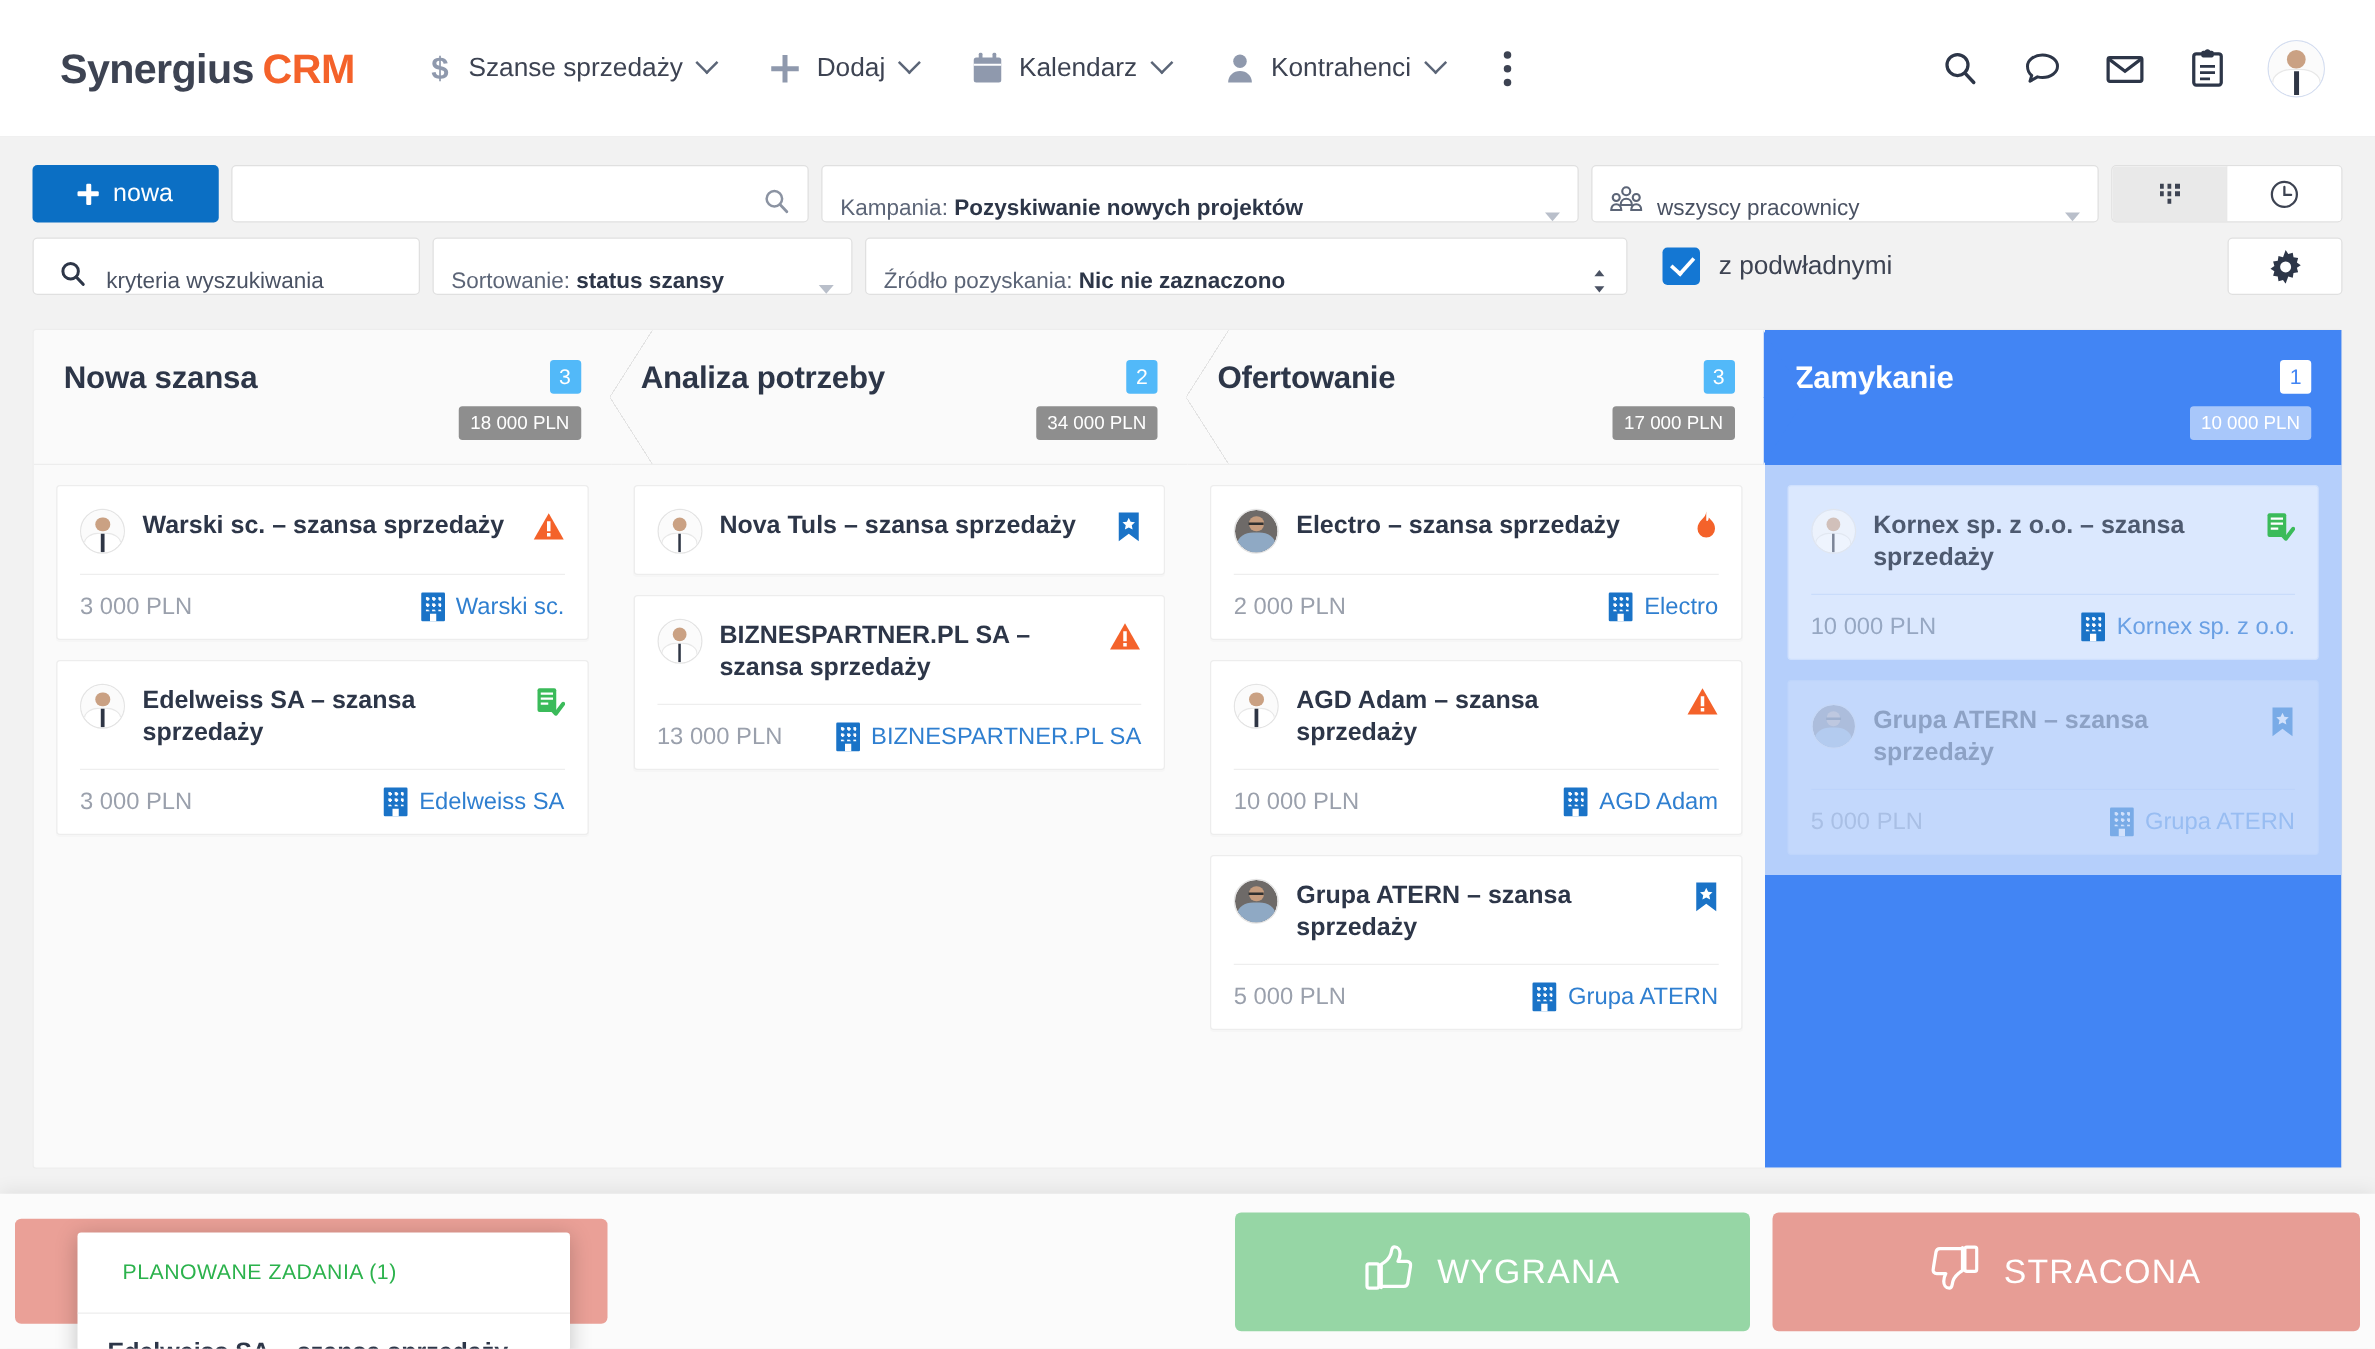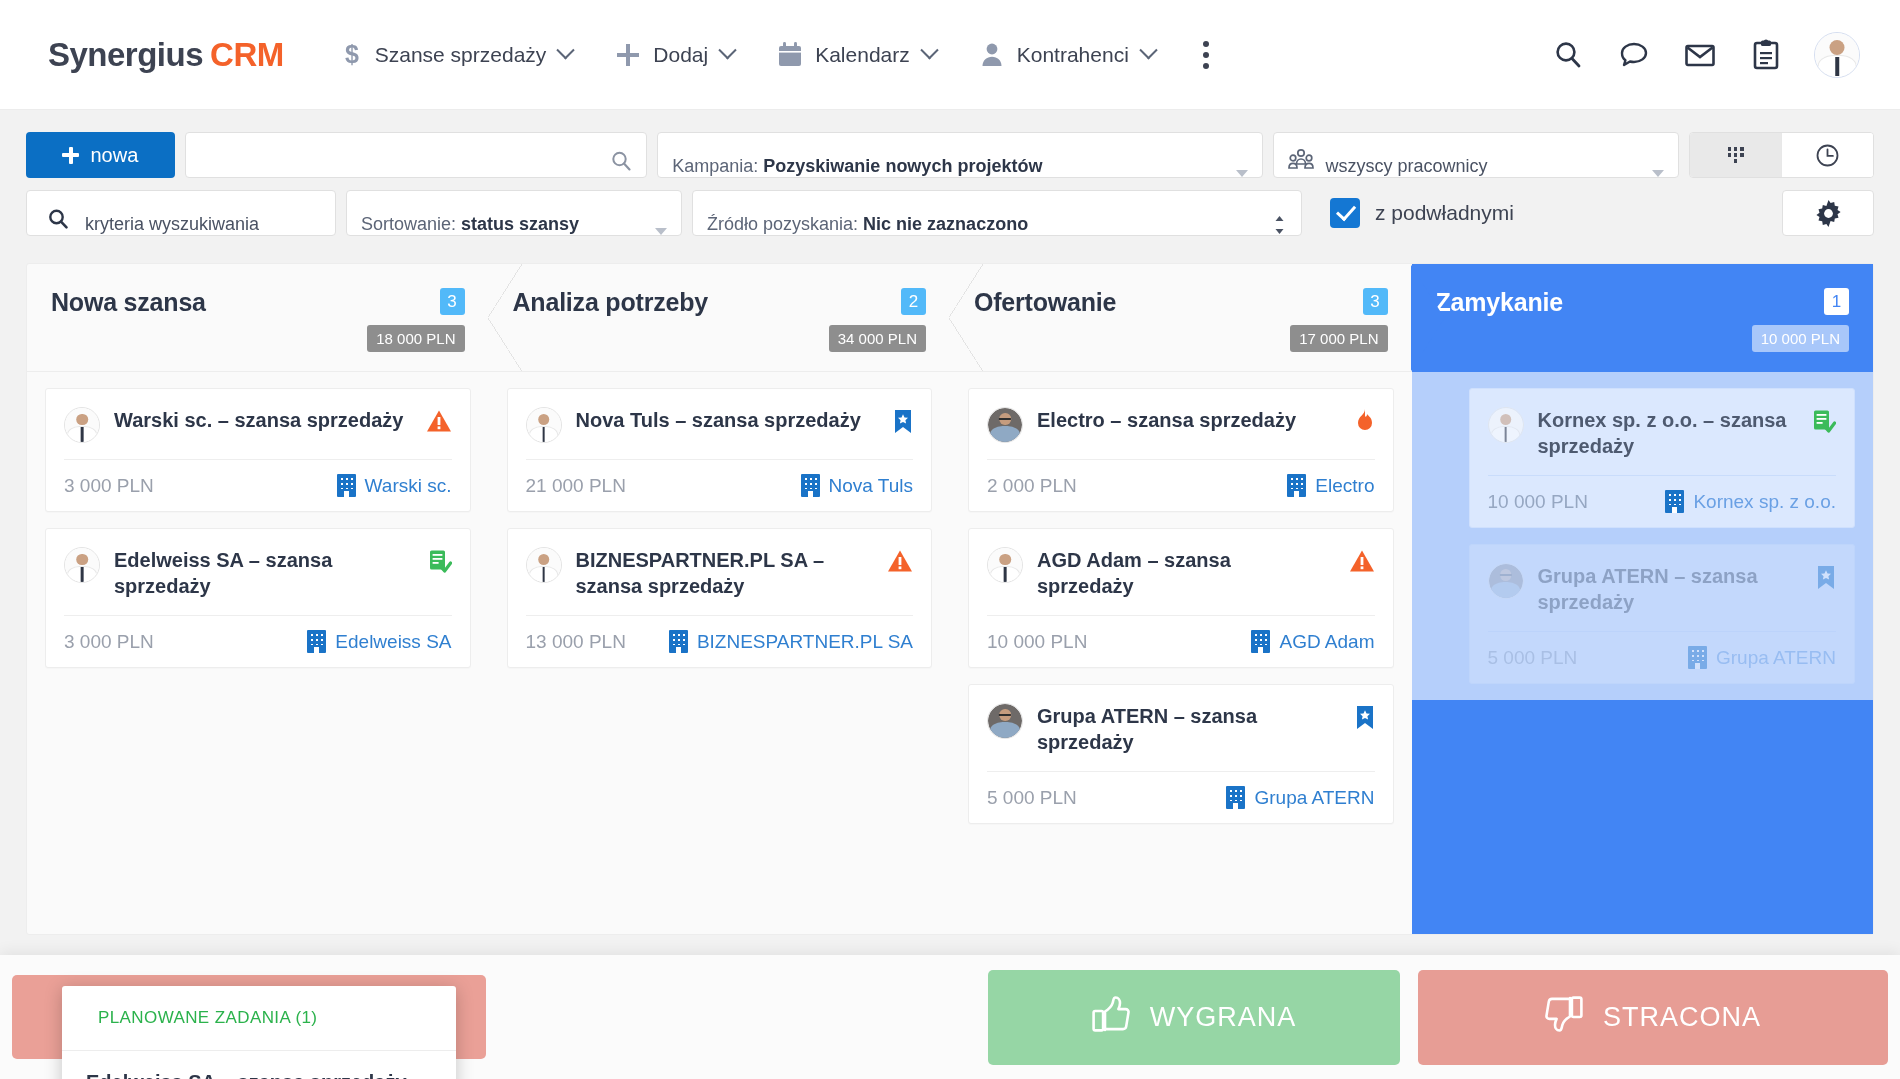--- a/index.html
+++ b/index.html
@@ -157,21 +157,21 @@
   .card-company { display: flex; align-items: center; gap: 9px; font-size: 19px; color: #2f7fd0; }
   .bldg { width: 19px; height: 23px; background: #1a73c7; position: relative; border-radius: 1px; flex-shrink: 0; }
   .bldg::before {
     content: ""; position: absolute; left: 3px; top: 3px; width: 13px; height: 12px;
     background:
       radial-gradient(circle at 2px 2px, #fff 1.4px, transparent 1.5px) 0 0 / 5px 5px repeat;
   }
   .bldg::after { content: ""; position: absolute; left: 7px; bottom: 0; width: 5px; height: 6px; background: #fff; }
 
   
-  .col.active .card { background: #dbe8fe; border-color: #cfe0fd; box-shadow: none; margin-left: 39px; }
+  .col.active .card { background: #dbe8fe; border-color: #cfe0fd; box-shadow: none; }
   .col.active .card .card-title { color: #4e5a70; }
   .col.active .card .card-amount { color: #96a7c2; }
   .col.active .card .card-company { color: #6aa0e4; }
   .col.active .card .card-bottom { border-top-color: #c9dcfb; }
   .col.active .card .card-avatar { opacity: 0.55; }
   .card.ghost { opacity: 0.38; background: #cfe0fd; }
 
   
   .popup {
     position: absolute; left: 62px; top: 723px; width: 394px;
@@ -491,27 +491,20 @@
                 </div>
               </div>
             <div class="card-title">Nova Tuls – szansa sprzedaży</div>
             <div class="card-flag">
               <svg width="20" height="26" viewBox="0 0 20 26">
                   <path d="M2 1h16v23l-8-6-8 6z" fill="#1a73c7"></path>
                   <path d="M10 5.2l1.5 3.2 3.5.4-2.6 2.4.7 3.4L10 12.9l-3.1 1.7.7-3.4L5 8.8l3.5-.4z" fill="#fff"></path>
                 </svg>
             </div>
           </div>
-          <div class="card-bottom">
-            <span class="card-amount">21 000 PLN</span>
-            <span class="card-company">
-              <span class="bldg"></span>
-              <span>Nova Tuls</span>
-            </span>
-          </div>
         </div>
 
         <div class="card">
           <div class="card-top">
             <div class="card-avatar">
                 <div class="av">
                   <div class="head"></div>
                   <div class="body"></div>
                   <div class="tie"></div>
                 </div>

